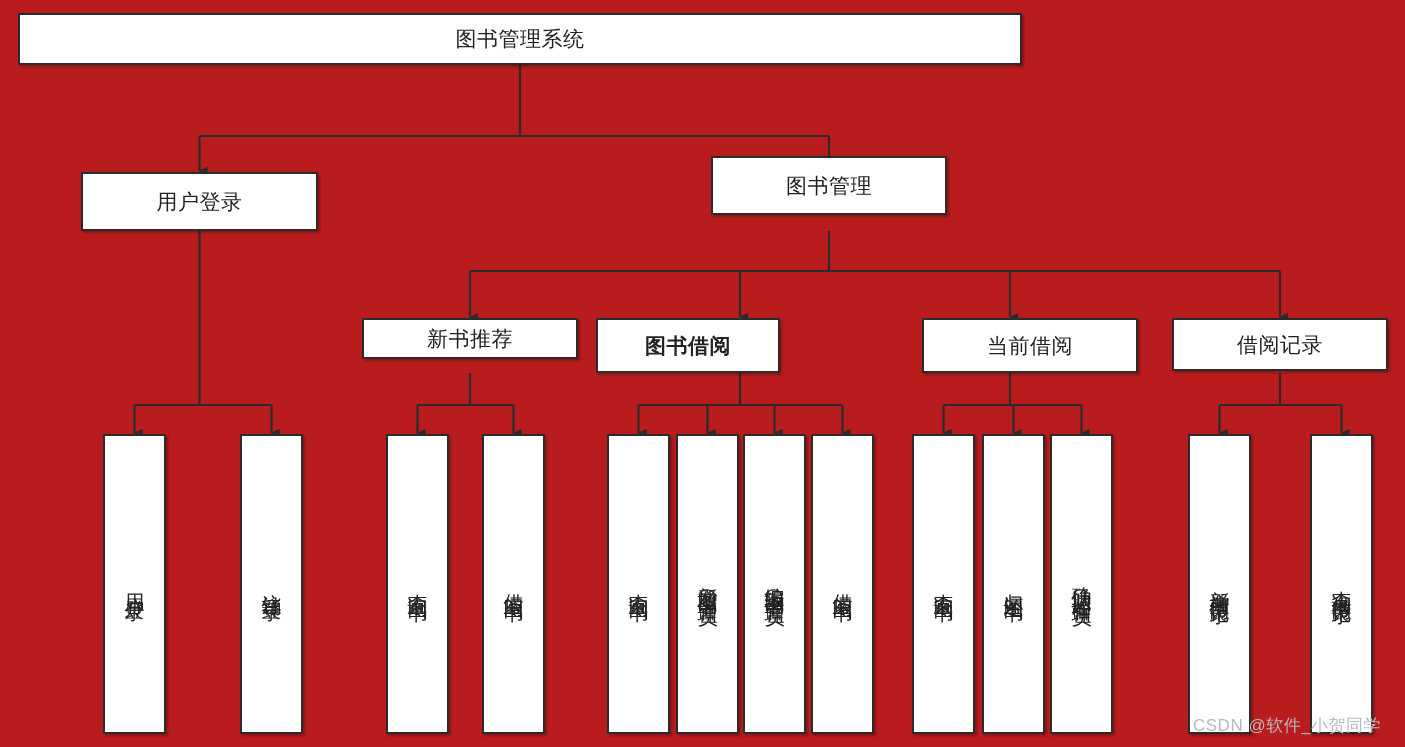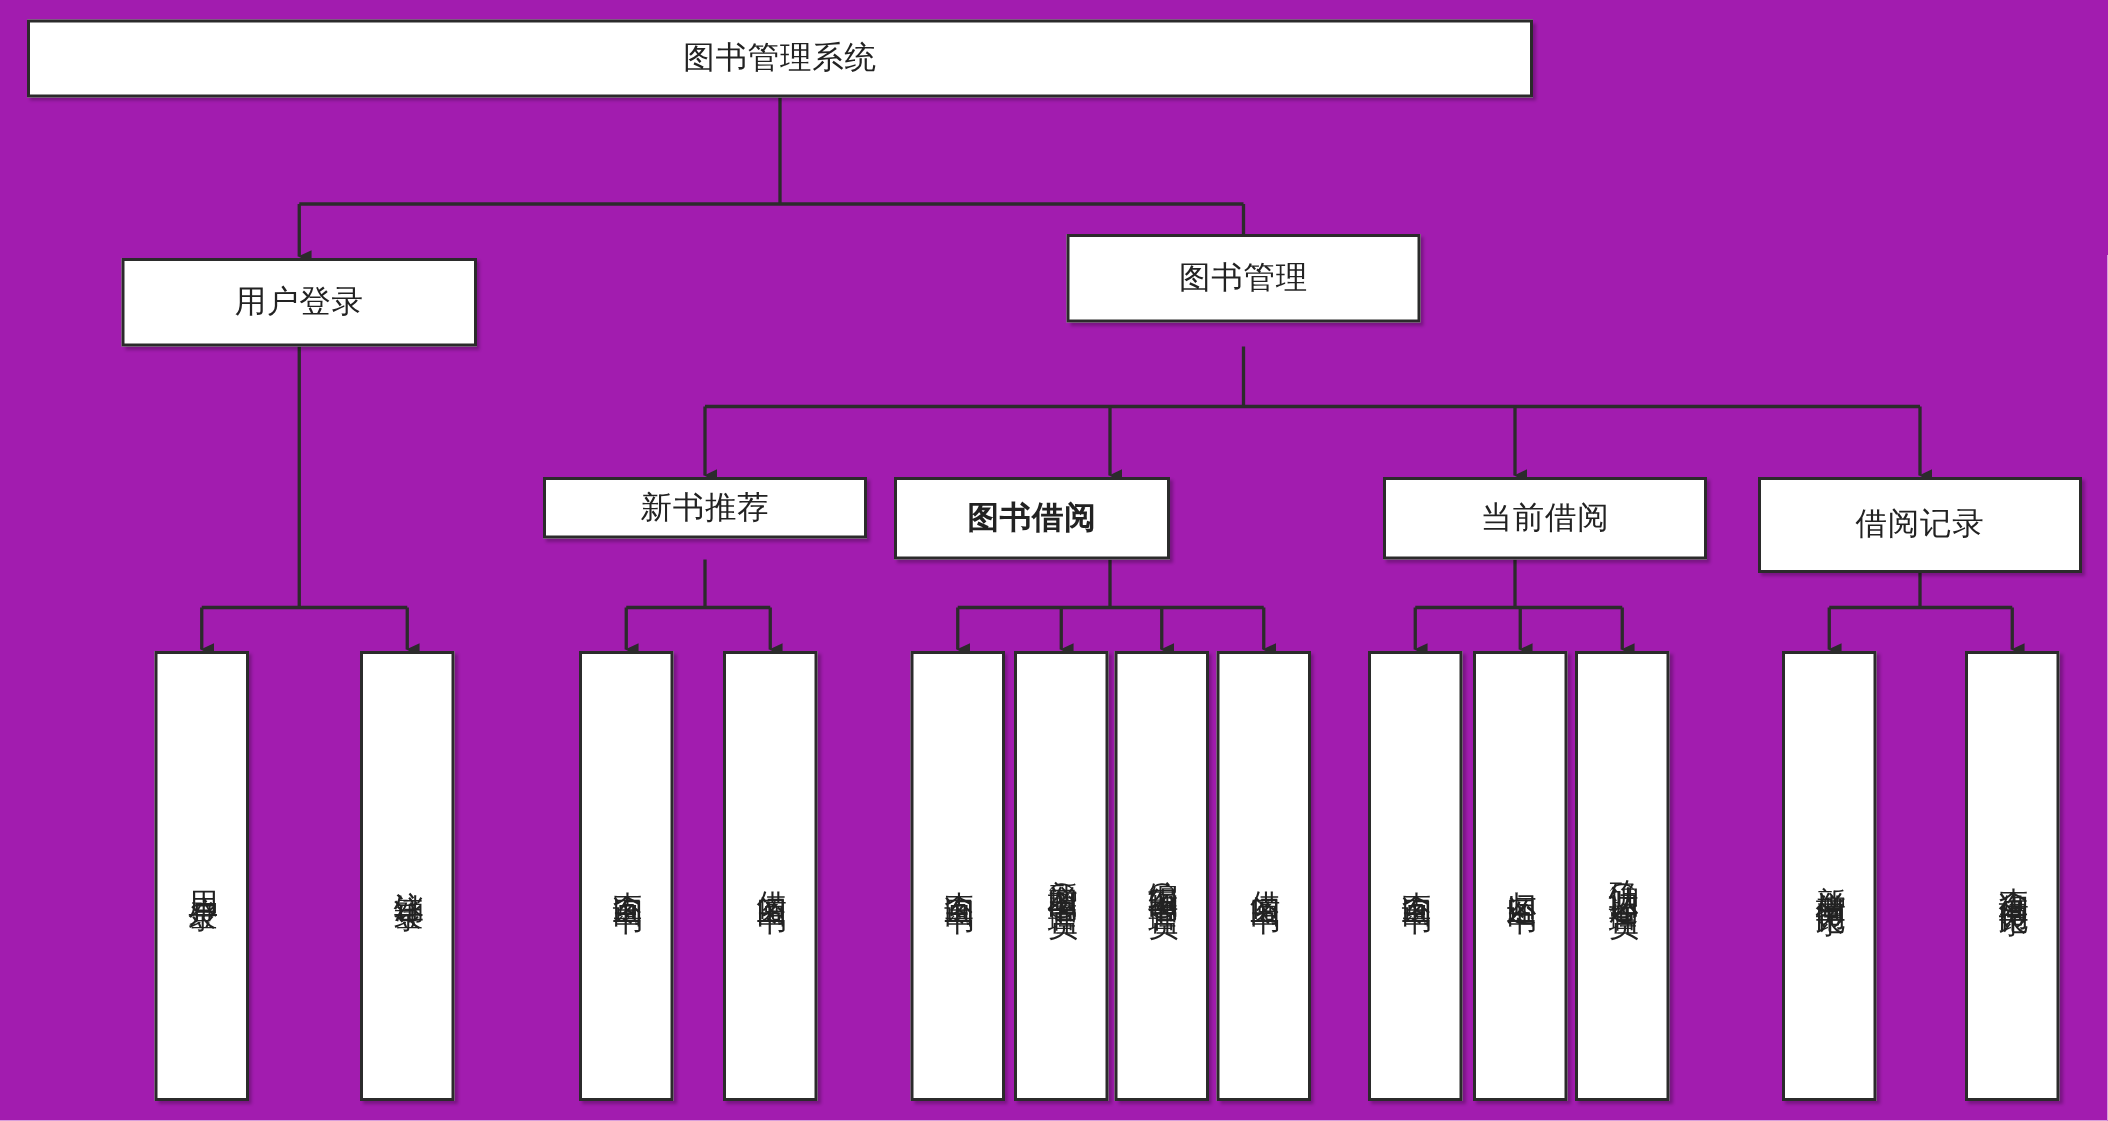--- a/index.html
+++ b/index.html
@@ -7,21 +7,21 @@
     padding: 0;
     background: #ffffff;
   }
   body {
     font-family: "Liberation Sans", "DejaVu Sans", sans-serif;
   }
   #diagram-root {
     position: relative;
     width: 1405px;
     height: 747px;
-    background: #a21caf;
+    background: #b91c1c;
     overflow: hidden;
   }
   svg.edges {
     position: absolute;
     left: 0;
     top: 0;
     width: 1405px;
     height: 747px;
     pointer-events: none;
   }
@@ -119,21 +119,21 @@
       </div>
       <div class="node" style="left: 362px; top: 318px; width: 216px; height: 41px;">
         <span class="label">新书推荐</span>
       </div>
       <div class="node" style="left: 596px; top: 318px; width: 184px; height: 55px; font-weight: bold;">
         <span class="label">图书借阅</span>
       </div>
       <div class="node" style="left: 902px; top: 318px; width: 216px; height: 55px; margin-left: 20px;">
         <span class="label">当前借阅</span>
       </div>
-      <div class="node" style="left: 1172px; top: 318px; width: 216px; height: 64px;">
+      <div class="node" style="left: 1172px; top: 318px; width: 216px; height: 53px;">
         <span class="label">借阅记录</span>
       </div>
       <div class="node vertical" style="left: 103px; top: 434px; width: 63px; height: 300px;">
         <span class="label">用户登录</span>
       </div>
       <div class="node vertical" style="left: 240px; top: 434px; width: 63px; height: 300px;">
         <span class="label">注销登录</span>
       </div>
       <div class="node vertical" style="left: 386px; top: 434px; width: 63px; height: 300px;">
         <span class="label">查询图书</span>
@@ -163,13 +163,14 @@
         <span class="label">确认归还（管理员）</span>
       </div>
       <div class="node vertical" style="left: 1188px; top: 434px; width: 63px; height: 300px;">
         <span class="label">新增借阅记录</span>
       </div>
       <div class="node vertical" style="left: 1310px; top: 434px; width: 63px; height: 300px;">
         <span class="label">查询借阅记录</span>
       </div>
     </div>
 
+  <div class="watermark" style="left: 1193px; top: 714px; color: rgb(185, 185, 185);">CSDN @软件_小贺同学</div>
 </div>
 
 </body></html>

